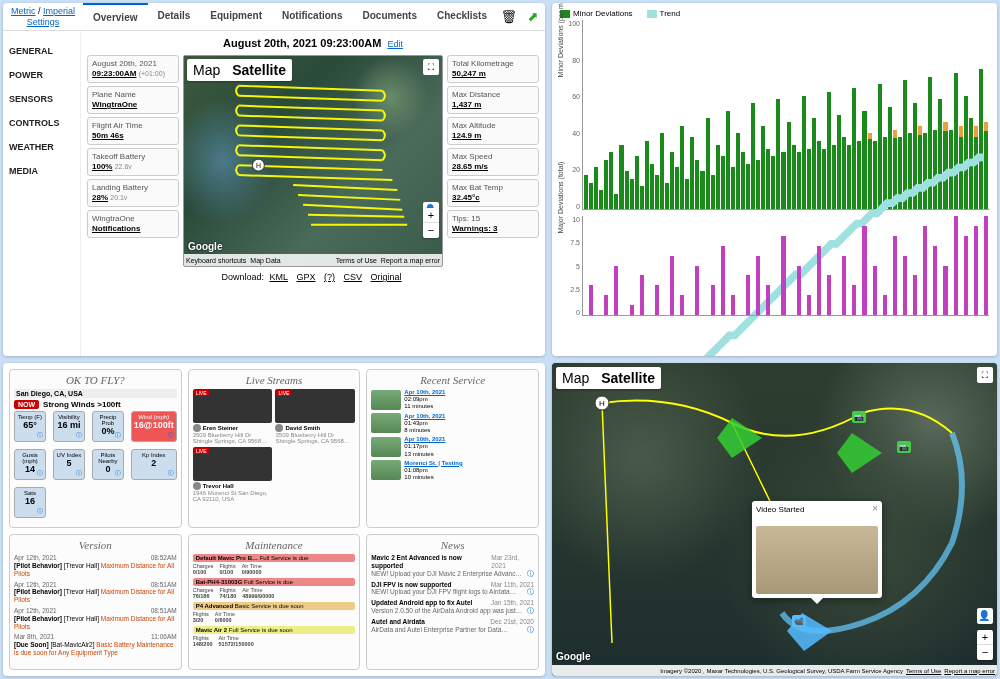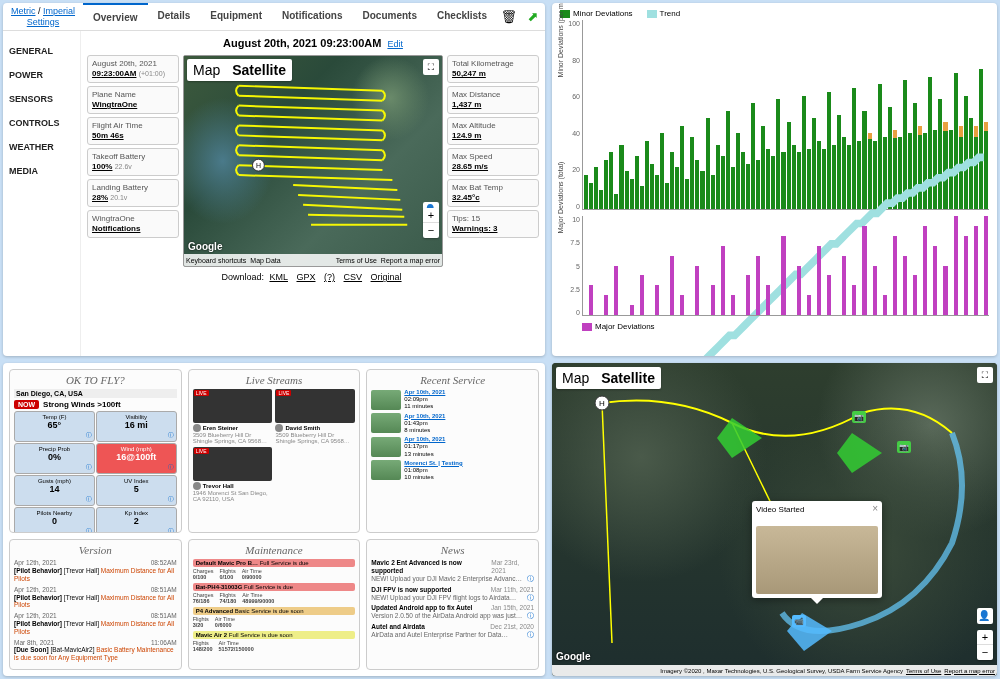--- a/index.html
+++ b/index.html
@@ -67,21 +67,21 @@
 .legend2{font-size:8px;margin-left:22px;margin-top:2px}
 
 
 .p3{padding:6px;display:grid;grid-template-columns:repeat(3,1fr);grid-template-rows:auto auto;gap:6px;font-size:8px;overflow:hidden}
 .widget{border:1px solid #ccc;border-radius:4px;padding:4px;background:#fcfcfc;overflow:hidden}
 .wtitle{text-align:center;font-size:11px;color:#666;margin-bottom:3px;font-family:Georgia,serif;font-style:italic}
 .okfly .loc{font-size:7px;font-weight:bold;background:#eee;padding:1px 2px}
 .okfly .now{display:flex;align-items:center;gap:4px;margin:2px 0}
 .okfly .now .badge{background:#c00;color:#fff;padding:1px 4px;font-size:7px;border-radius:2px;font-weight:bold}
 .okfly .now .txt{font-weight:bold;font-size:8px}
-.wx{display:grid;grid-template-columns:repeat(2,1fr);gap:1px}
+.wx{display:grid;grid-template-columns:repeat(4,1fr);gap:7px}
 .wxc{border:1px solid #aaa;border-radius:3px;padding:2px;text-align:center;background:#cde;position:relative;height:31px}
 .wxc.red{background:#e55;color:#fff}
 .wxc .l{font-size:6px}
 .wxc .v{font-weight:bold;font-size:9px}
 .wxc .i{position:absolute;bottom:1px;right:2px;font-size:6px;color:#06c}
 .streams{display:grid;grid-template-columns:1fr 1fr;gap:3px}
 .stream{font-size:6px}
 .stream .thumb{width:100%;height:34px;background:#333;border-radius:2px;position:relative}
 .stream .live{position:absolute;top:1px;left:1px;background:#c00;color:#fff;font-size:5px;padding:0 2px;border-radius:1px}
 .stream .nm{display:flex;align-items:center;gap:2px;margin-top:1px}
@@ -439,23 +439,20 @@
           <div style="height: 0%; background: rgb(192, 64, 192);"></div>
           <div style="height: 100%; background: rgb(192, 64, 192);"></div>
           <div style="height: 0%; background: rgb(192, 64, 192);"></div>
           <div style="height: 80%; background: rgb(192, 64, 192);"></div>
           <div style="height: 0%; background: rgb(192, 64, 192);"></div>
           <div style="height: 90%; background: rgb(192, 64, 192);"></div>
           <div style="height: 0%; background: rgb(192, 64, 192);"></div>
           <div style="height: 100%; background: rgb(192, 64, 192);"></div>
         </div>
   </div>
-  <div class="legend2">
-    <i class="lsw" style="background:#c040c0"></i><span>Major Deviations</span>
-  </div>
 </div>
 
 <div class="panel p3">
 
   <div class="widget okfly">
     <div class="wtitle">OK TO FLY?</div>
     <div class="loc">San Diego, CA, USA</div>
     <div class="now">
       <span class="badge">NOW</span>
       <span class="txt">Strong Winds &gt;100ft</span>

